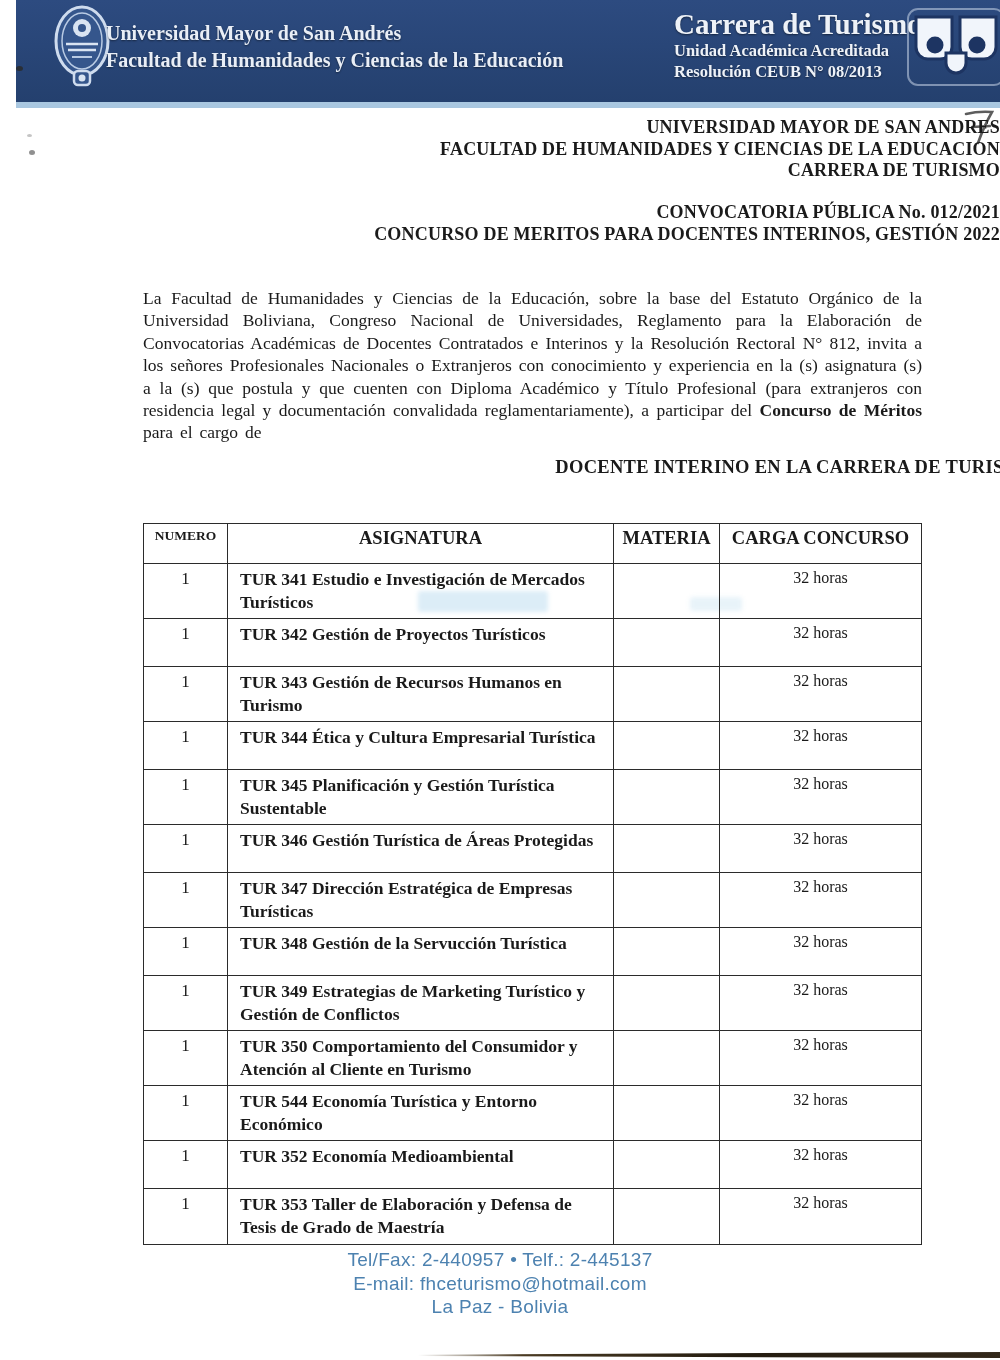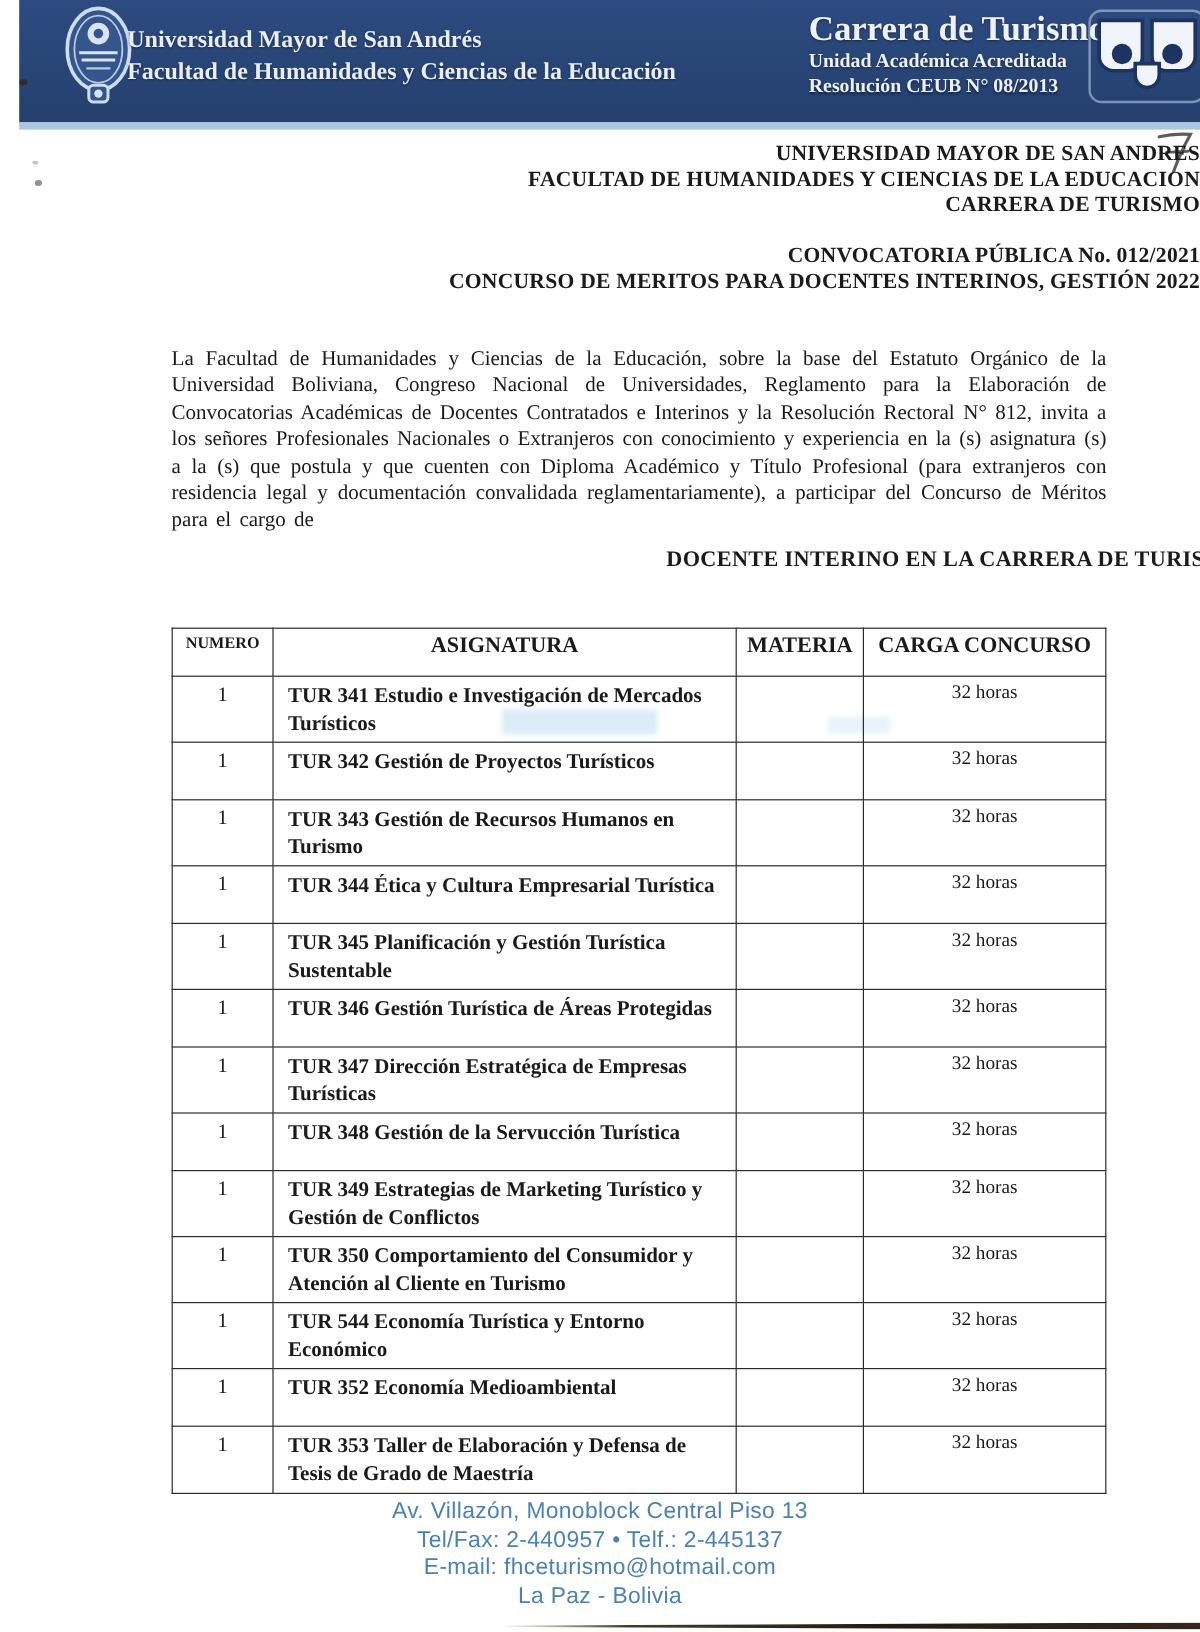--- a/index.html
+++ b/index.html
@@ -63,21 +63,21 @@
     text-align: right; font-weight: bold;
   }
   .title-block-a { top: 117px; font-size: 18px; line-height: 21.5px; letter-spacing: .2px; }
   .title-block-b { top: 201px; font-size: 18px; line-height: 22px; letter-spacing: .2px; }
 
   .intro {
     position: absolute; left: 143px; top: 287px; width: 779px;
     font-size: 17.5px; line-height: 22.4px;
     text-align: justify; word-spacing: 2.5px;
   }
-  .intro b { font-weight: normal; }
+  .intro b { font-weight: bold; }
 
   .section-heading { top: 457px; font-size: 18.5px; letter-spacing: .3px; margin-left: 36px; }
 
   
   .course-table {
     position: absolute; left: 143px; top: 523px;
     border-collapse: collapse; width: 778px;
     table-layout: fixed;
   }
   .course-table th, .course-table td {
@@ -277,17 +277,16 @@
   <tr>
     <td class="cell-numero">1</td>
     <td class="cell-asignatura">TUR 353 Taller de Elaboración y Defensa de Tesis de Grado de Maestría</td>
     <td class="cell-materia"></td>
     <td class="cell-carga">32 horas</td>
   </tr>
 </tbody>
 </table>
 
 <footer class="footer">
-  <div>Av. Villazón, Monoblock Central Piso 13</div>
   <div>Tel/Fax: 2-440957 • Telf.: 2-445137</div>
   <div>E-mail: fhceturismo@hotmail.com</div>
   <div>La Paz - Bolivia</div>
 </footer>
 
 </body></html>

